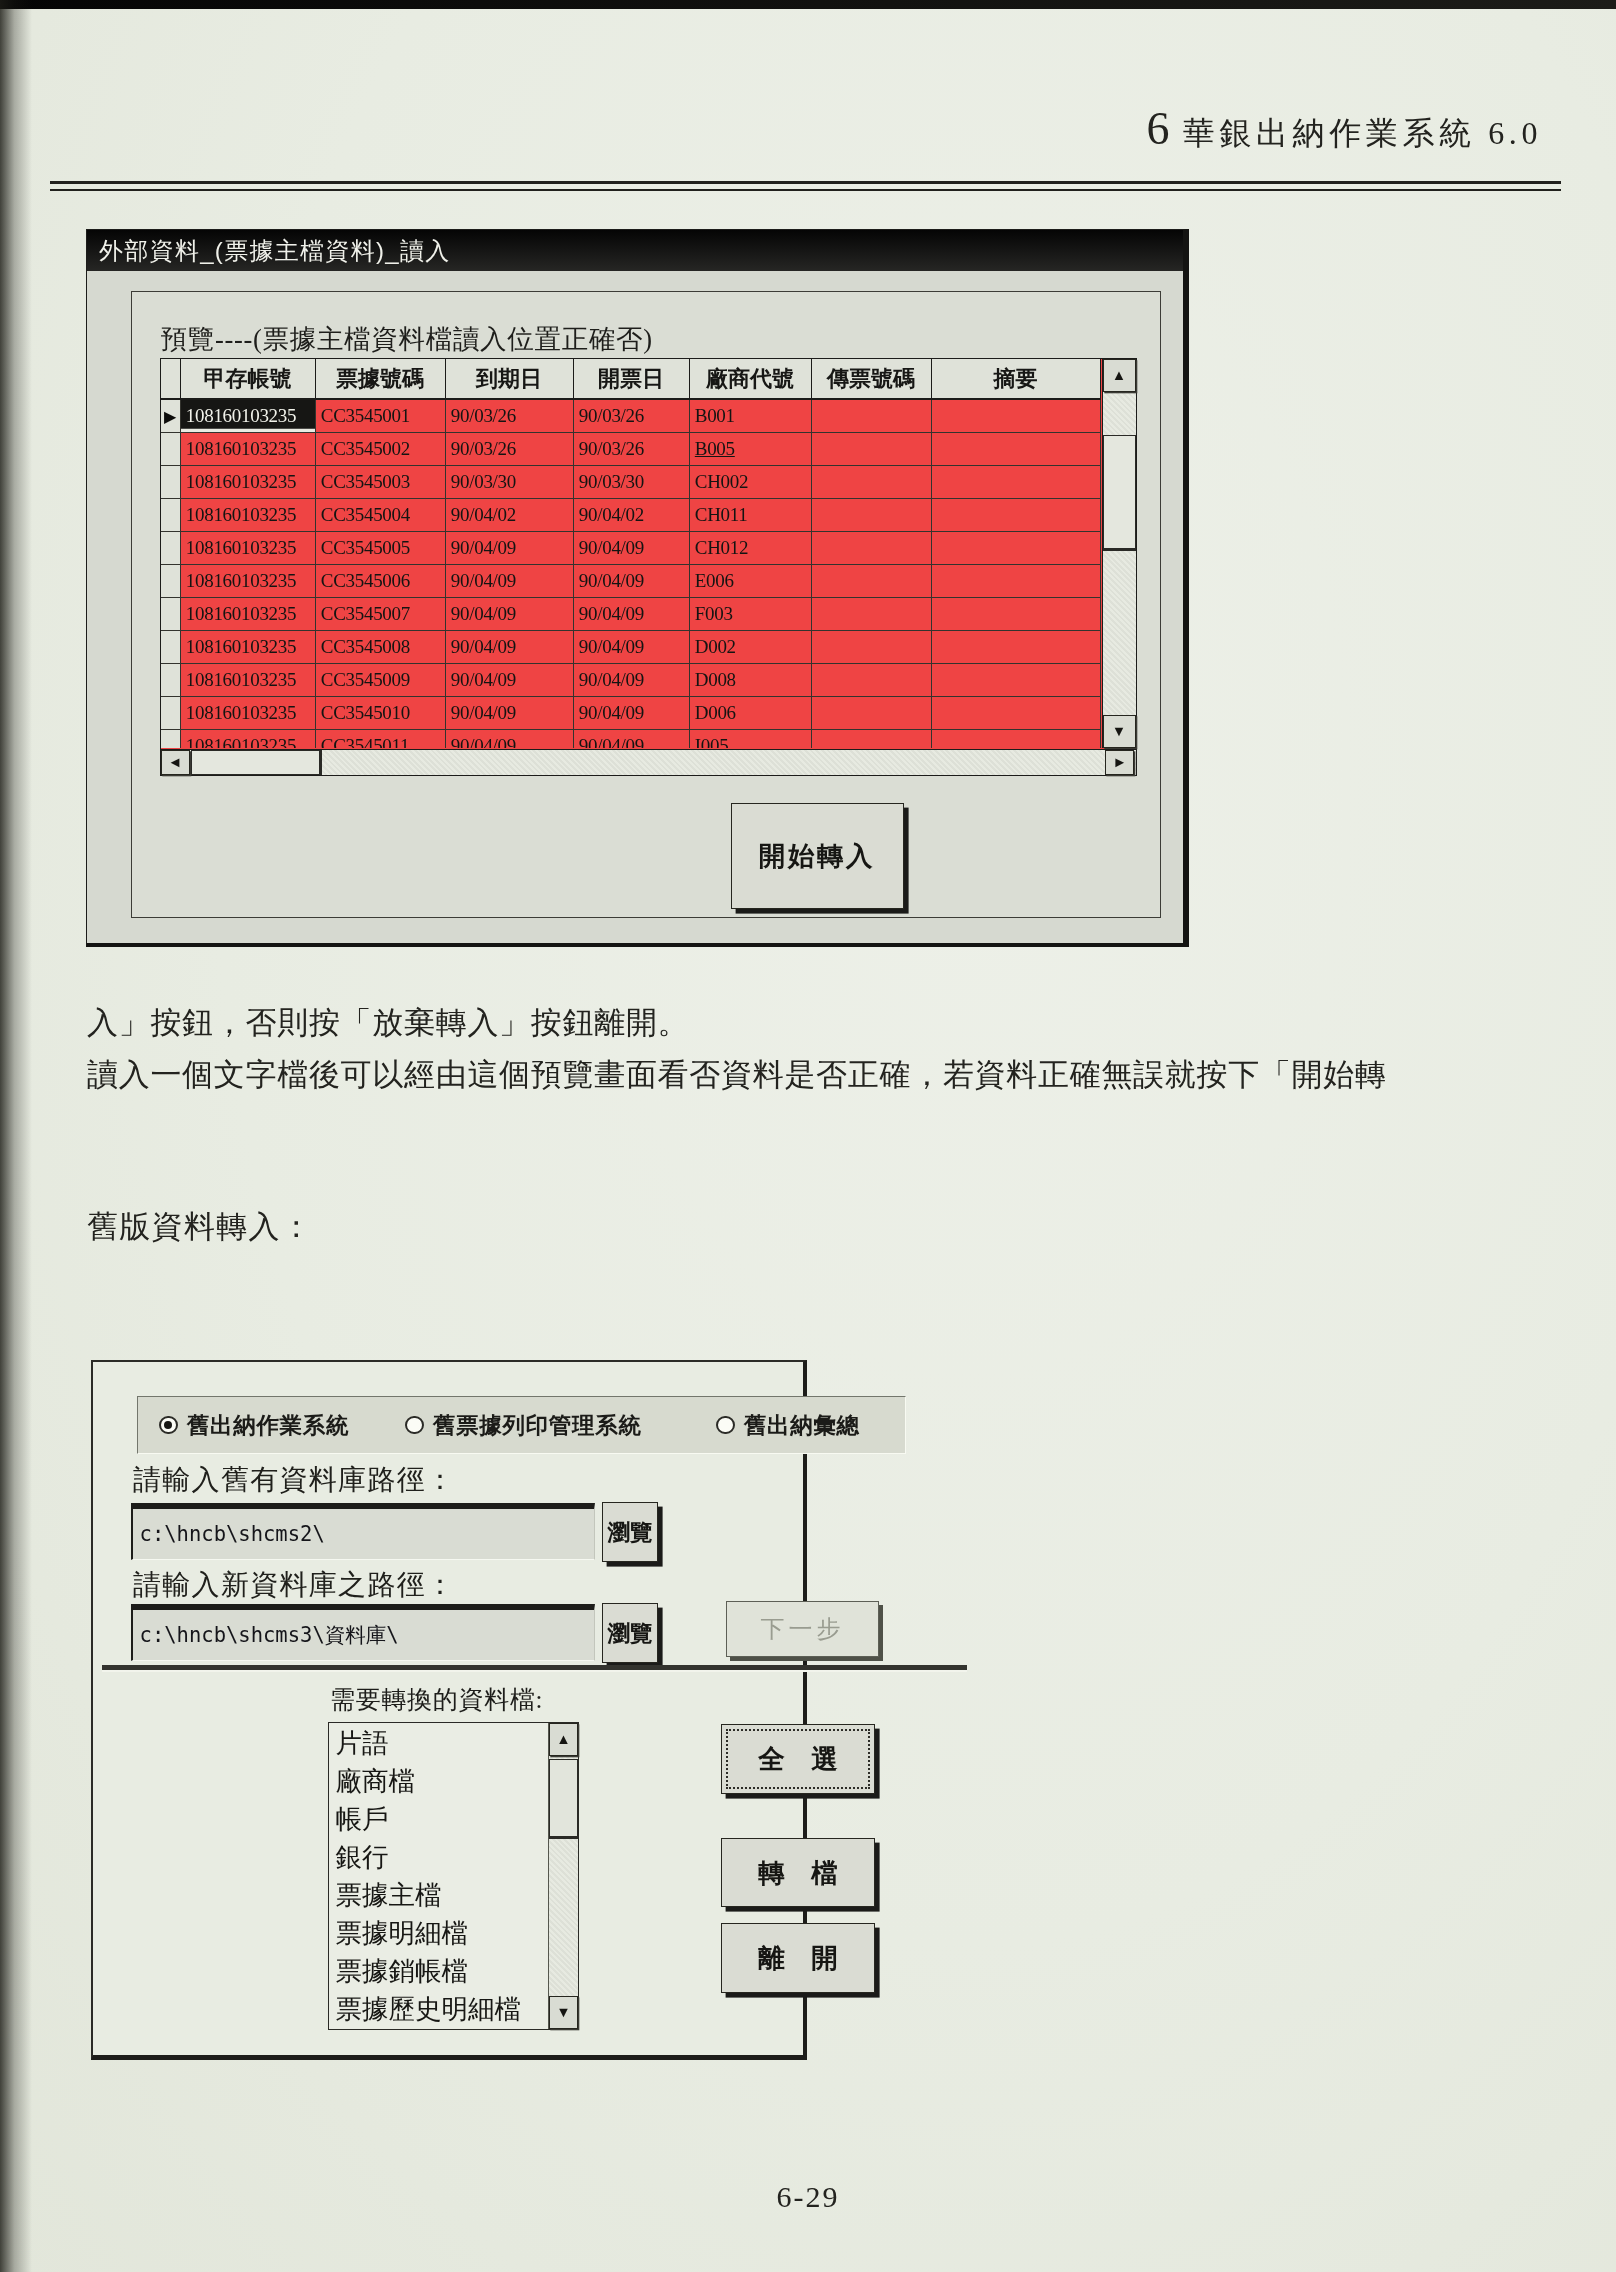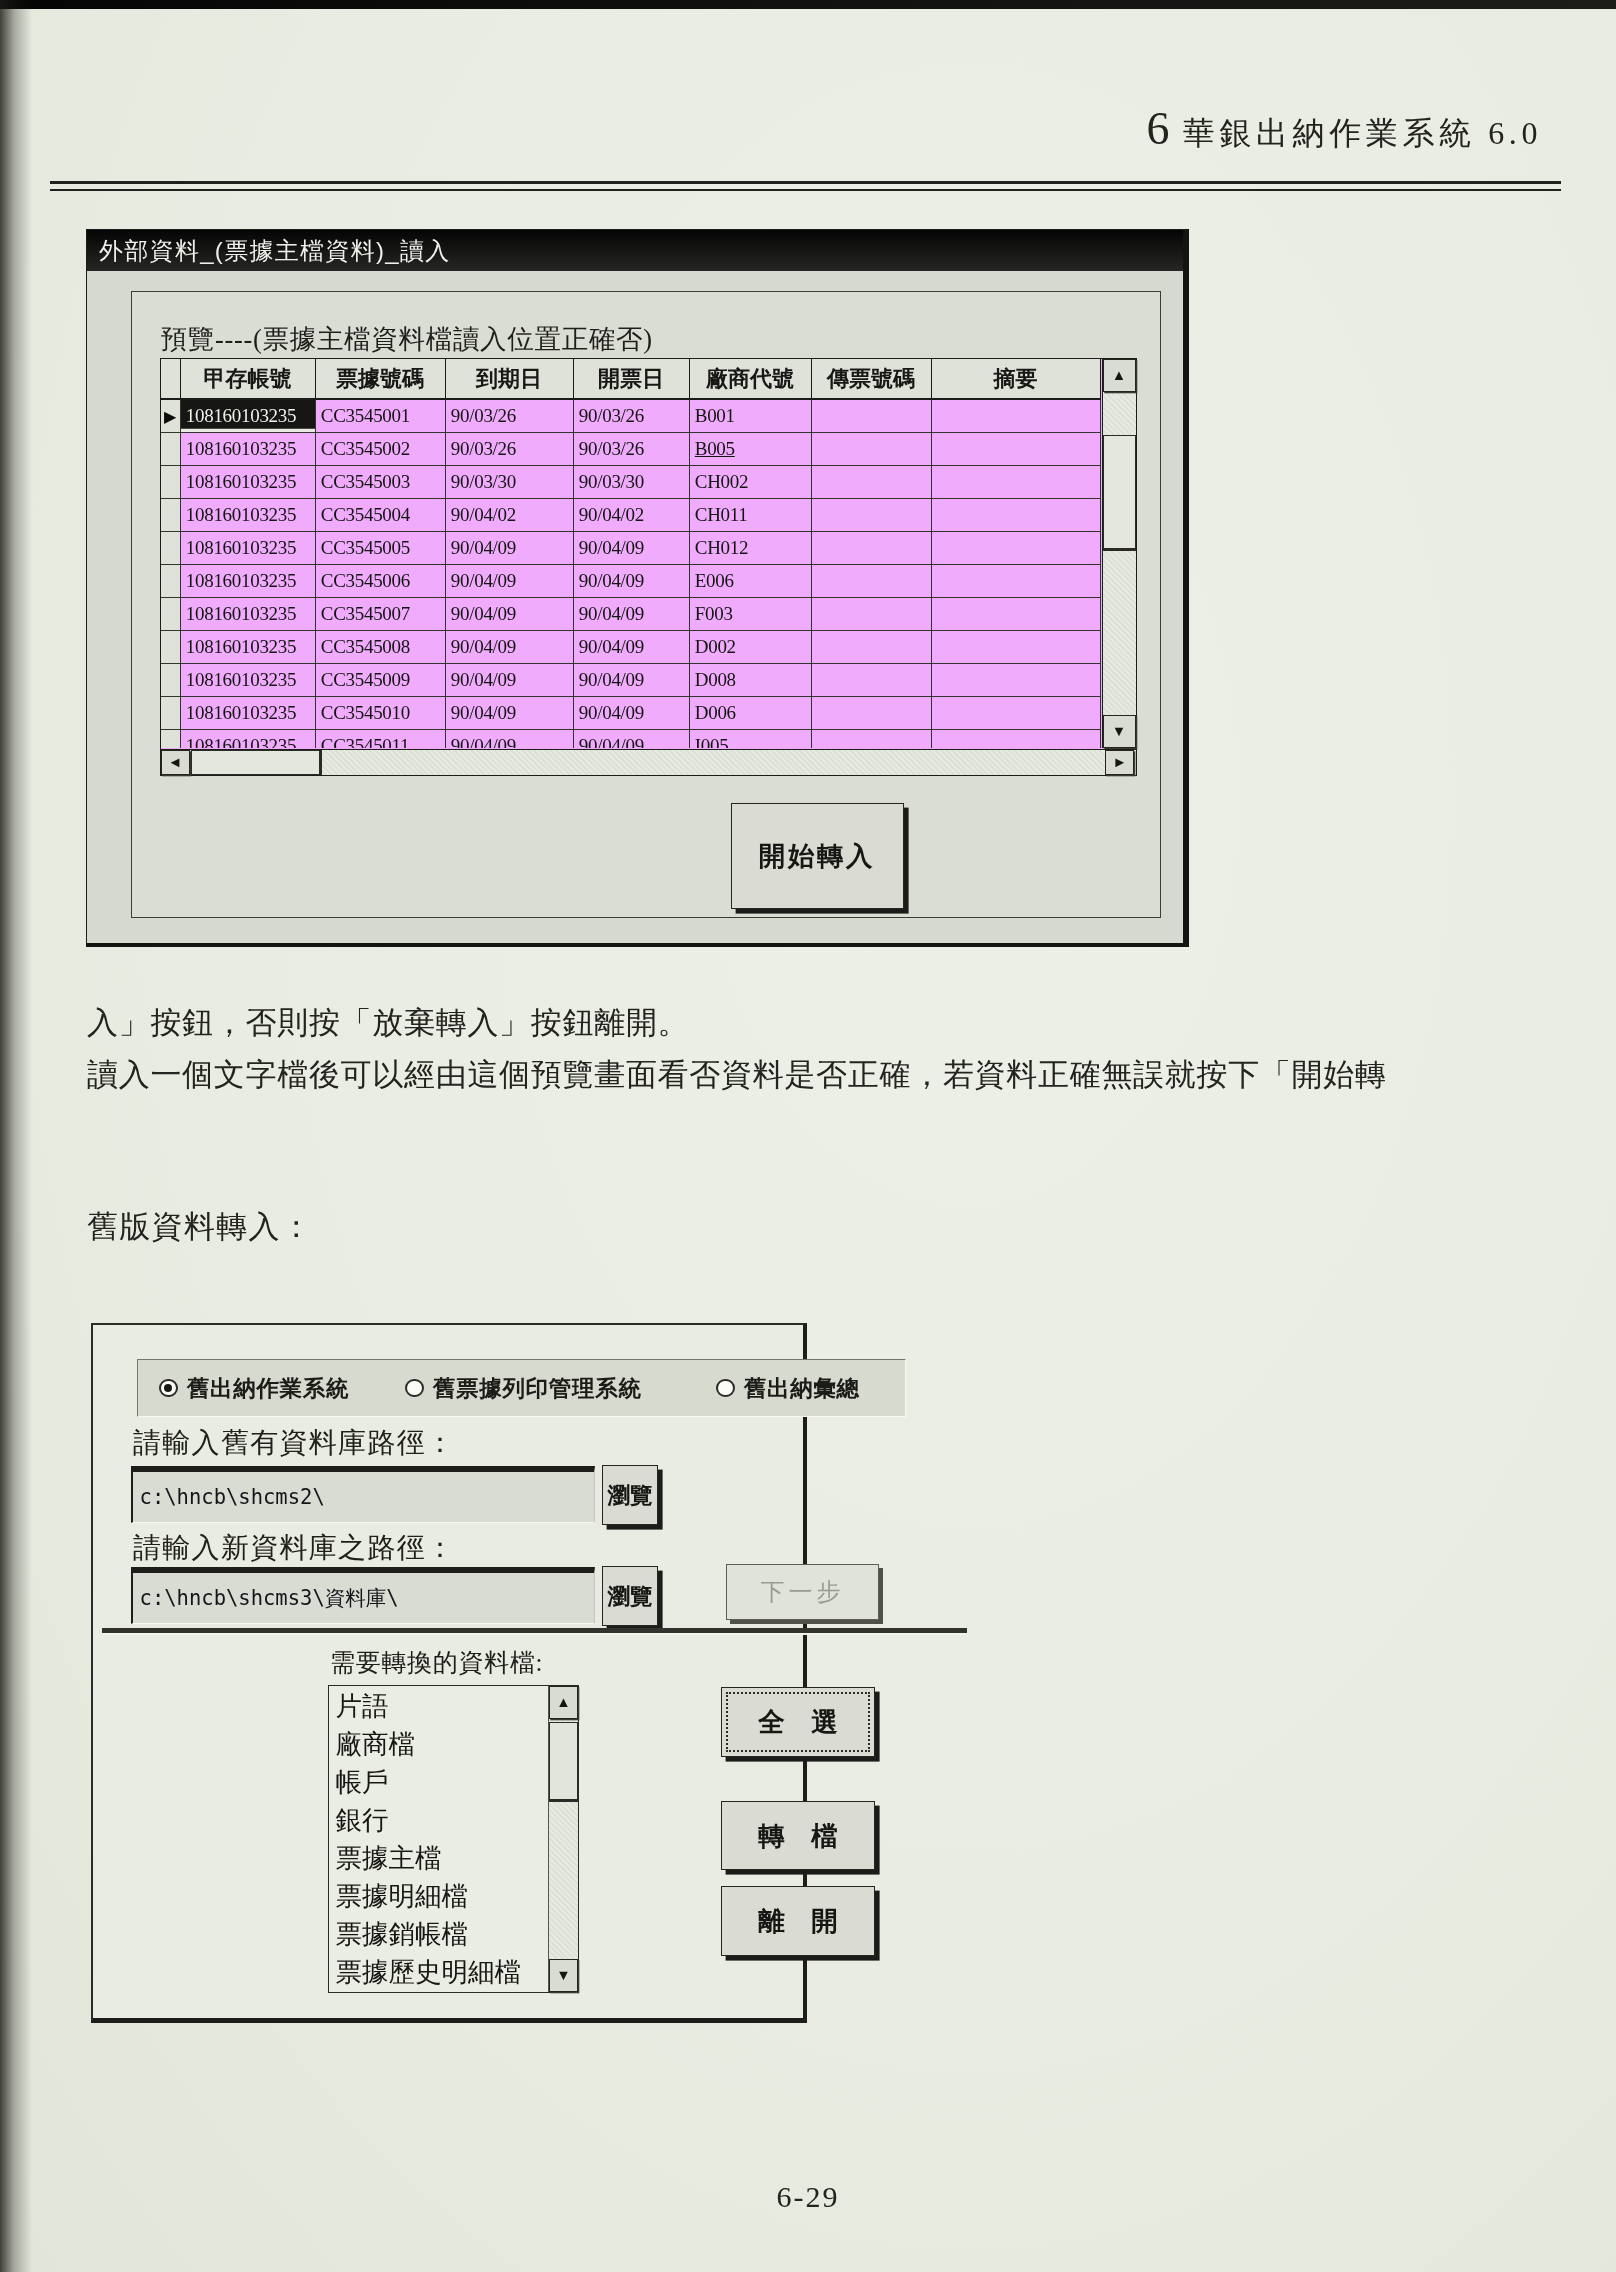--- a/index.html
+++ b/index.html
@@ -33,21 +33,21 @@
   .win1{left:86px;top:229px;width:1103px;height:718px;box-sizing:border-box;
     background:#d6d9d0;border:1.3px solid #1c1c1a;border-right:6.6px solid #141412;border-bottom:4px solid #141412;}
   .titlebar{left:0;top:0;right:0;height:41px;
     background:linear-gradient(to bottom,#050505,#262624);
     color:#f0f1ea;font-size:24px;line-height:41px;padding-left:12px;letter-spacing:1.3px;}
   .panel{left:22.5px;top:61px;right:22.5px;bottom:25px;
     background:#daddd4;border:1.3px solid #3c3c36;margin-left:21px;}
   .prevlab{left:29px;top:29px;font-size:26.5px;color:#1e1e1b;letter-spacing:0.7px;}
   
   .grid{left:28px;top:66px;width:977px;height:418px;box-sizing:border-box;
-    background:#f0abfc;border:1.3px solid #1c1c1a;}
+    background:#ef4444;border:1.3px solid #1c1c1a;}
   .ghead{left:0;top:0;height:41px;display:flex;width:940px;}
   .hc{box-sizing:border-box;height:41px;background:#dfe2d9;border-right:1.3px solid #1c1c1a;
     border-bottom:2px solid #1c1c1a;font-size:22px;font-weight:600;color:#171715;
     display:flex;align-items:center;justify-content:center;}
   .gbody{left:0;top:41px;width:940px;height:348px;overflow:hidden;}
   .grow{display:flex;height:33px;}
   .gc{box-sizing:border-box;height:33px;border-right:1.3px solid #33332e;border-bottom:1.3px solid #33332e;
     font-size:19px;color:#141412;display:flex;align-items:center;padding-left:5.3px;
     letter-spacing:-0.3px;overflow:hidden;white-space:nowrap;}
   .gc.selcol{background:#dfe2d9;justify-content:center;padding-left:0;font-size:16px;color:#0c0c0a;}
@@ -76,21 +76,21 @@
   .bigbtn{width:173px;height:106px;font-size:26.5px;font-weight:600;letter-spacing:2.6px;}
   .btn-start{left:599px;top:511px;}
   .btn-abort{left:815px;top:511px;width:160px;}
 
   
   .para{left:87px;top:997px;width:1468px;font-size:31px;line-height:52px;color:#23231f;}
   .para span{display:block;letter-spacing:0.7px;}
   .seclab{left:87px;top:1206px;font-size:31px;color:#23231f;letter-spacing:1.3px;}
 
   
-  .form{left:91px;top:1323px;width:716px;height:700px;box-sizing:border-box;
+  .form{left:91px;top:1360px;width:716px;height:700px;box-sizing:border-box;
     background:#e8ece2;border:2px solid #2b2b27;border-right:4.6px solid #1d1d1a;border-bottom:5.3px solid #1d1d1a;}
   .radiopanel{left:44px;top:34px;width:769px;height:58px;box-sizing:border-box;
     background:#d7dacf;border-top:1.3px solid #73766c;border-left:1.3px solid #73766c;
     border-bottom:1.3px solid #f8faf2;border-right:1.3px solid #f8faf2;}
   .ritem{position:absolute;top:0;height:100%;display:flex;align-items:center;gap:9.3px;}
   .rdot{width:18.5px;height:18.5px;border-radius:50%;background:#fbfcf6;border:2px solid #2b2b27;
     box-sizing:border-box;position:relative;flex:0 0 auto;}
   .rdot.on::after{content:"";position:absolute;left:3.3px;top:3.3px;width:8px;height:8px;border-radius:50%;background:#171714;}
   .rlab{font-size:22.5px;font-weight:600;color:#1b1b18;letter-spacing:0.7px;}
   .flab{font-size:28px;color:#20201c;letter-spacing:1.3px;}

